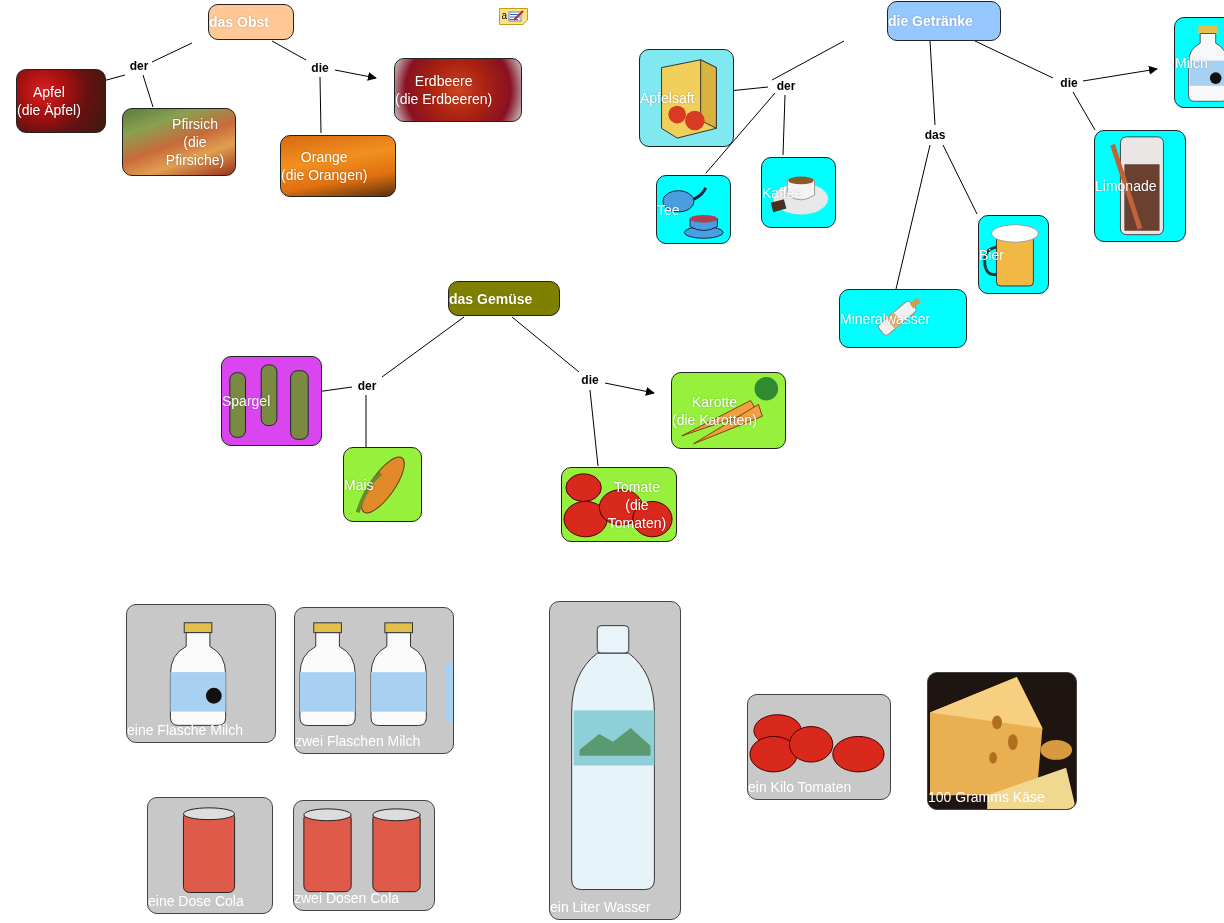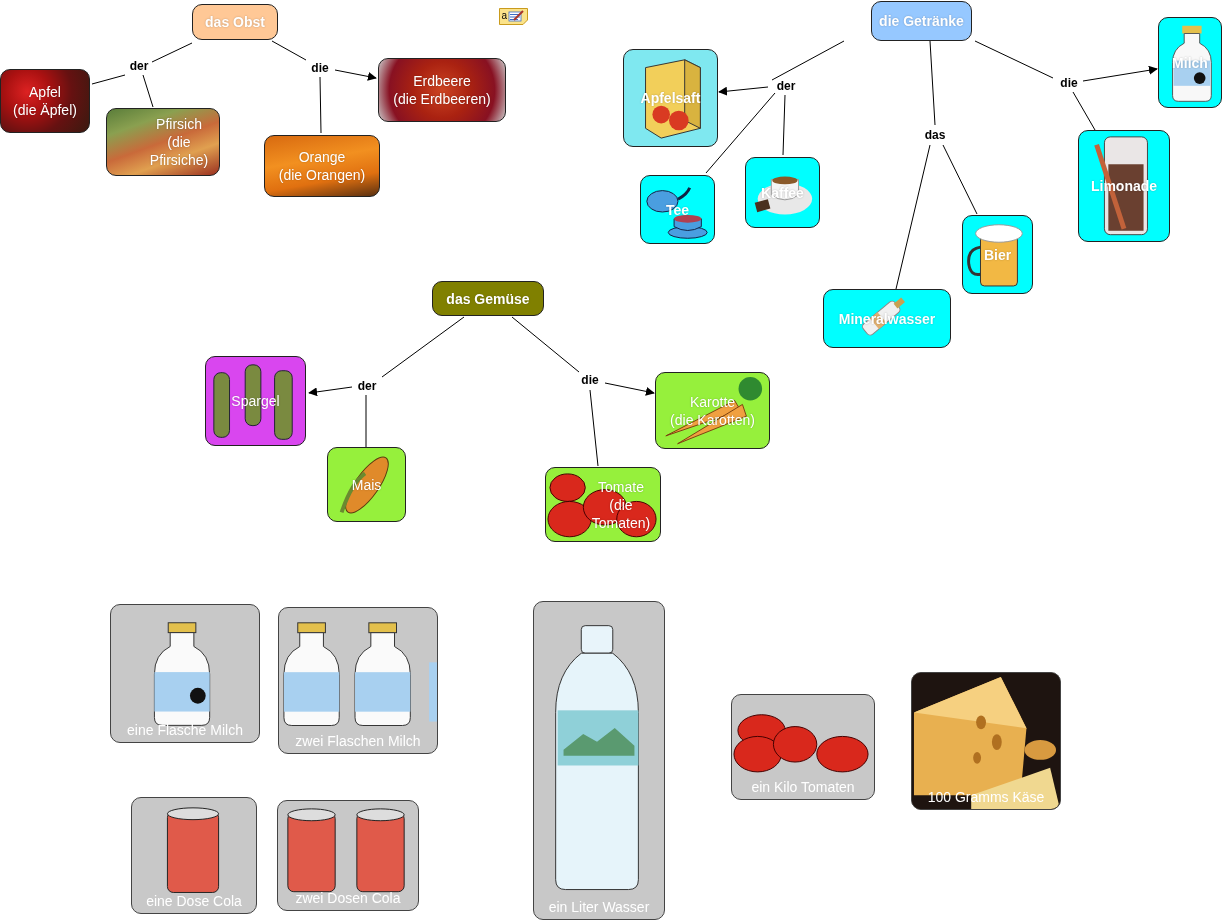--- a/index.html
+++ b/index.html
@@ -1,23 +1,23 @@
 <!DOCTYPE html>
 <html><head>
 <meta charset="utf-8">
 <style>
   html, body { margin:0; padding:0; background:#ffffff; }
   body { width:1224px; height:923px; position:relative; overflow:hidden;
          font-family:"Liberation Sans", sans-serif; }
   #links { position:absolute; left:0; top:0; width:1224px; height:923px; }
   .node { position:absolute; box-sizing:border-box; border:1px solid #222;
-          border-radius:10px; display:flex; align-items:center; justify-content:center;
-          text-align:center; color:#fff; font-size:14px; line-height:18px; overflow:hidden; }
+          border-radius:10px; display:flex; align-items:center; 
+          text-align:center; color:#fff; font-size:14px; line-height:18px; overflow:hidden;margin-left:16px; }
   .root { font-weight:bold; font-size:14px; }
-  .cyan .lbl { font-weight:bold; }
+  .cyan .lbl { font-weight:normal; }
   .lbl { position:relative; z-index:2; text-shadow:0 0 2px rgba(0,0,0,0.25); white-space:pre-line; }
   .pic { position:absolute; inset:0; z-index:1; }
   .link-label { position:absolute; font-weight:bold; font-size:12px; color:#000;
                 background:#fff; padding:0 2px; transform:translate(-50%,-50%); }
   .gray { background:#c8c8c8; border:1px solid #444; align-items:flex-end; }
   .gray .lbl { font-weight:normal; padding-bottom:3px; text-shadow:none; }
   #note-icon { position:absolute; left:499px; top:8px; width:29px; height:17px; }
 </style>
 </head>
 <body>
@@ -85,21 +85,21 @@
 </div>
 <div class="node" style="left:378px;top:58px;width:128px;height:64px;background:radial-gradient(circle at 50% 50%,#c42 0,#a21 40%,#812 75%,#ccc 100%);">
   <span class="lbl">Erdbeere
 (die Erdbeeren)</span>
 </div>
 <div class="node" style="left:264px;top:135px;width:116px;height:62px;background:linear-gradient(170deg,#d86a10 0,#f29020 40%,#e07010 70%,#5a3010 100%);">
   <span class="lbl">Orange
 (die Orangen)</span>
 </div>
 
-<div class="node root" style="left:871px;top:1px;width:101px;height:40px;background:#96c8ff;">
+<div class="node root" style="left:871px;top:1px;width:114px;height:40px;background:#96c8ff;">
   <span class="lbl">die Getränke</span>
 </div>
 <div class="link-label" style="left:786px;top:86px;">der</div>
 <div class="link-label" style="left:935px;top:135px;">das</div>
 <div class="link-label" style="left:1069px;top:83px;">die</div>
 
 <div class="node cyan" style="left:623px;top:49px;width:95px;height:98px;background:#7fe8f0;">
   <svg class="pic" viewBox="0 0 95 98">
     <polygon points="22,18 62,10 78,18 78,80 38,90 22,80" fill="#f2cf5a" stroke="#333"></polygon>
     <polygon points="62,10 78,18 78,80 62,72" fill="#d9b33f" stroke="#333"></polygon>

